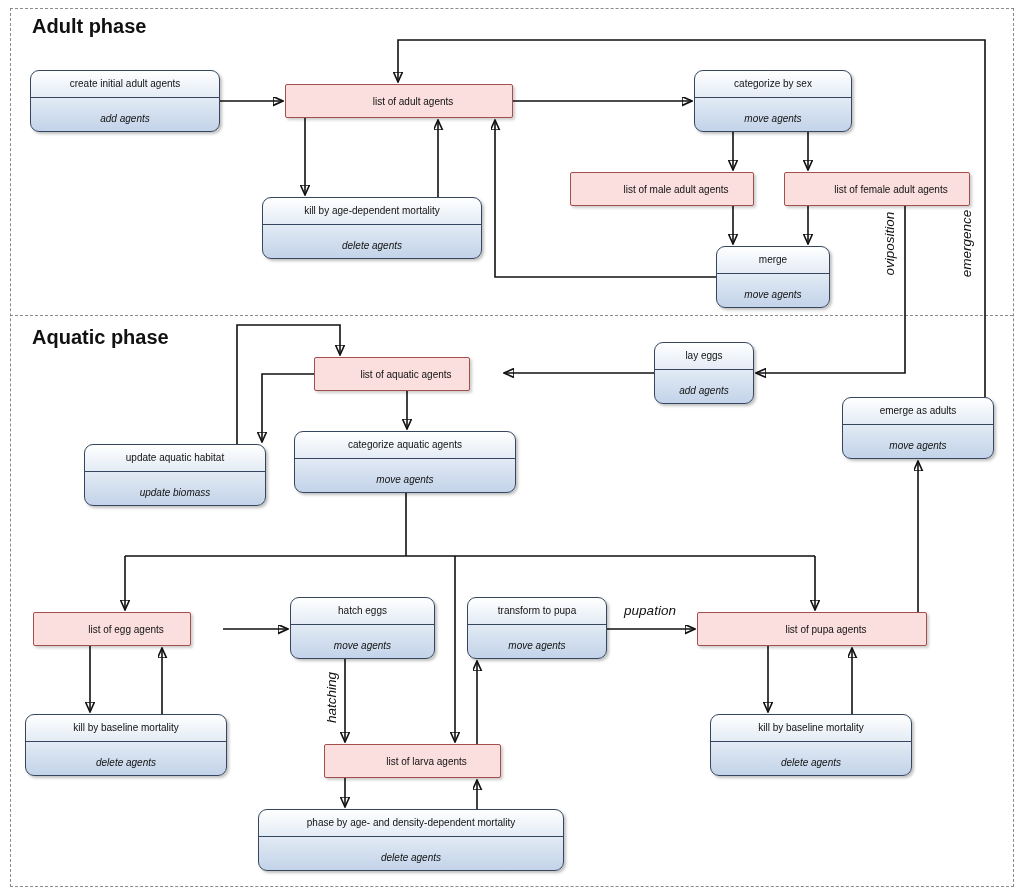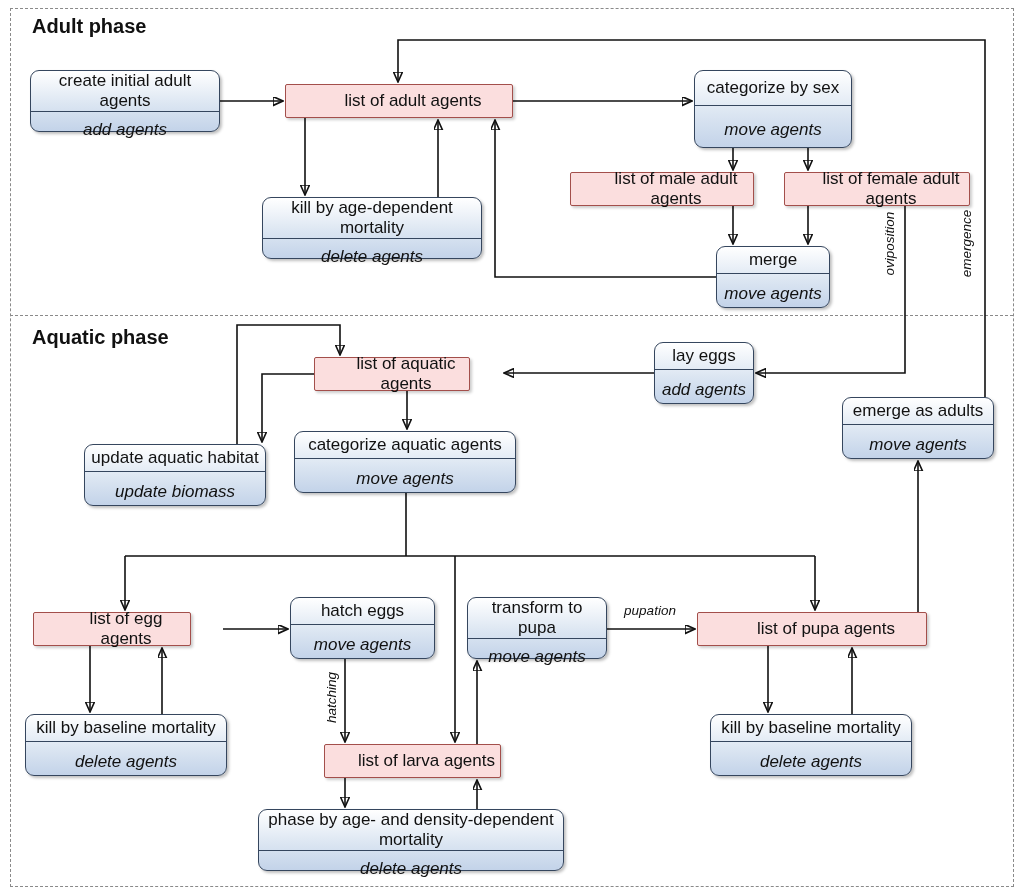--- a/index.html
+++ b/index.html
@@ -20,21 +20,21 @@
     position:absolute;left:10px;top:315px;width:1003px;height:0;
     border-top:1px dashed var(--dashed-border,#8a8a8a);
     pointer-events:none;
   }
   .phase-label{
     position:absolute;
     font-size:20px;font-weight:bold;
   }
   svg.connectors{position:absolute;left:0;top:0;color:var(--arrow,#111111);}
   svg.connectors path{stroke:currentColor;stroke-width:1.6;fill:none;}
-  .node{position:absolute;box-sizing:border-box;font-size:17px;text-align:center;}
+  .node{position:absolute;box-sizing:border-box;font-size:10px;text-align:center;}
   .process{
     border:1.6px solid var(--process-stroke,#35465e);
     border-radius:9px;
     background:linear-gradient(180deg,var(--process-fill-top,#ffffff) 0%,#dce6f2 55%,var(--process-fill-bottom,#c3d3e9) 100%);
     box-shadow:2px 2px 3px rgba(0,0,0,.25);
     display:flex;flex-direction:column;
   }
   .p-title{
     flex:1;display:flex;align-items:center;justify-content:center;
     border-bottom:1.3px solid var(--process-stroke,#35465e);
@@ -107,21 +107,21 @@
 
   <div class="node process" style="left:30px;top:70px;width:190px;height:62px">
     <div class="p-title">create initial adult agents</div>
     <div class="p-action">add agents</div>
   </div>
 
   <div class="node listbox" style="left:285px;top:84px;width:228px;height:34px">
     <span>list of adult agents</span>
   </div>
 
-  <div class="node process" style="left:694px;top:70px;width:158px;height:78px">
+  <div class="node process" style="left:694px;top:70px;width:158px;height:62px">
     <div class="p-title">categorize by sex</div>
     <div class="p-action">move agents</div>
   </div>
 
   <div class="node listbox" style="left:784px;top:172px;width:186px;height:34px">
     <span>list of female adult agents</span>
   </div>
 
   <div class="node listbox" style="left:570px;top:172px;width:184px;height:34px">
     <span>list of male adult agents</span>

